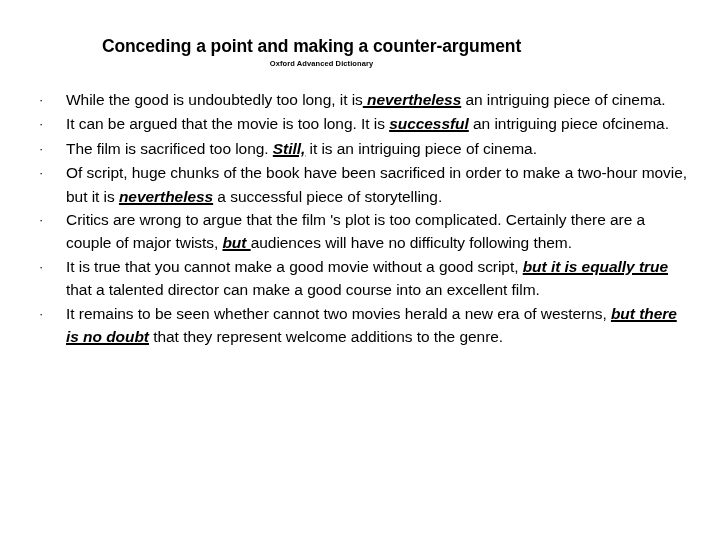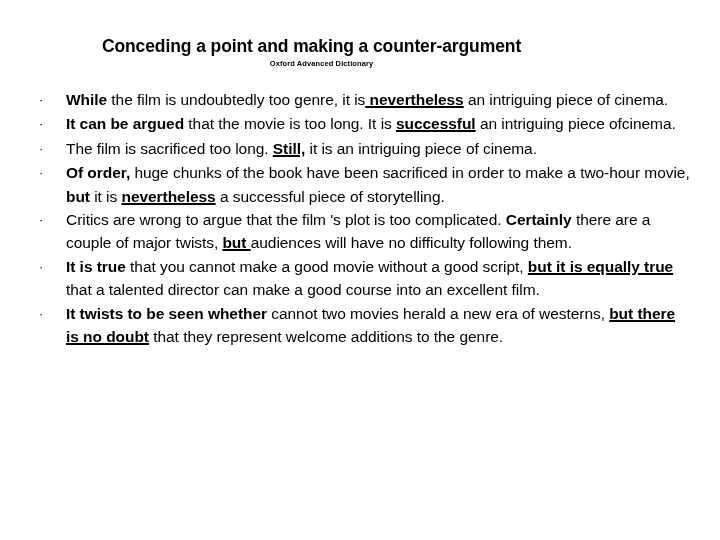--- a/index.html
+++ b/index.html
@@ -87,64 +87,65 @@
   .bullet-text {
     flex: 1 1 auto;
     font-size: 15.5px;
     line-height: 23.4px;
     text-align: left;
     word-spacing: 0px;
     letter-spacing: -0.05px;
   }
 
   
-  .r-b   { font-weight: bold; margin-top: 32px; }
+  .r-b   { font-weight: normal; margin-top: 32px; }
   .r-biu {
     font-weight: bold;
+    font-style: italic;
     text-decoration: underline;
     text-underline-offset: 1px;
     text-decoration-thickness: 1.5px;
   }
 </style>
 </head>
 <body>
 
 <div class="slide">
 
   <div class="title-block">
     <div class="slide-title">
       <span class="t-strong">Conceding a point</span><span class="t-mid"> and </span><span class="t-strong">making a counter-argument</span>
     </div>
     <div class="slide-subtitle">Oxford Advanced Dictionary</div>
   </div>
 
   <div class="body-block" id="bullet-list">
       <div class="bullet-row">
         <div class="bullet-marker"><span>·</span></div>
-        <div class="bullet-text"><span class="r-b">While</span><span> the film is undoubtedly too genre, it is</span><span class="r-biu"> nevertheless</span><span> an intriguing piece of cinema.</span></div>
+        <div class="bullet-text"><span class="r-b">While</span><span> the good is undoubtedly too long, it is</span><span class="r-biu"> nevertheless</span><span> an intriguing piece of cinema.</span></div>
       </div>
       <div class="bullet-row">
         <div class="bullet-marker"><span>·</span></div>
         <div class="bullet-text"><span class="r-b">It can be argued</span><span> that the movie is too long. It is </span><span class="r-biu">successful</span><span> an intriguing piece ofcinema.</span></div>
       </div>
       <div class="bullet-row">
         <div class="bullet-marker"><span>·</span></div>
         <div class="bullet-text"><span>The film is sacrificed too long. </span><span class="r-biu">Still,</span><span> it is an intriguing piece of cinema.</span></div>
       </div>
       <div class="bullet-row">
         <div class="bullet-marker"><span>·</span></div>
-        <div class="bullet-text"><span class="r-b">Of order,</span><span> huge chunks of the book have been sacrificed in order to make a two-hour movie, </span><span class="r-b">but</span><span> it is </span><span class="r-biu">nevertheless</span><span> a successful piece of storytelling.</span></div>
+        <div class="bullet-text"><span class="r-b">Of script,</span><span> huge chunks of the book have been sacrificed in order to make a two-hour movie, </span><span class="r-b">but</span><span> it is </span><span class="r-biu">nevertheless</span><span> a successful piece of storytelling.</span></div>
       </div>
       <div class="bullet-row">
         <div class="bullet-marker"><span>·</span></div>
         <div class="bullet-text"><span>Critics are wrong to argue that the film 's plot is too complicated. </span><span class="r-b">Certainly</span><span> there are a couple of major twists, </span><span class="r-biu">but </span><span>audiences will have no difficulty following them.</span></div>
       </div>
       <div class="bullet-row">
         <div class="bullet-marker"><span>·</span></div>
         <div class="bullet-text"><span class="r-b">It is true</span><span> that you cannot make a good movie without a good script, </span><span class="r-biu">but it is equally true</span><span> that a talented director can make a good course into an excellent film.</span></div>
       </div>
       <div class="bullet-row">
         <div class="bullet-marker"><span>·</span></div>
-        <div class="bullet-text"><span class="r-b">It twists to be seen whether</span><span> cannot two movies herald a new era of westerns, </span><span class="r-biu">but there is no doubt</span><span> that they represent welcome additions to the genre.</span></div>
+        <div class="bullet-text"><span class="r-b">It remains to be seen whether</span><span> cannot two movies herald a new era of westerns, </span><span class="r-biu">but there is no doubt</span><span> that they represent welcome additions to the genre.</span></div>
       </div>
     </div>
 
 </div>
 
 </body></html>

